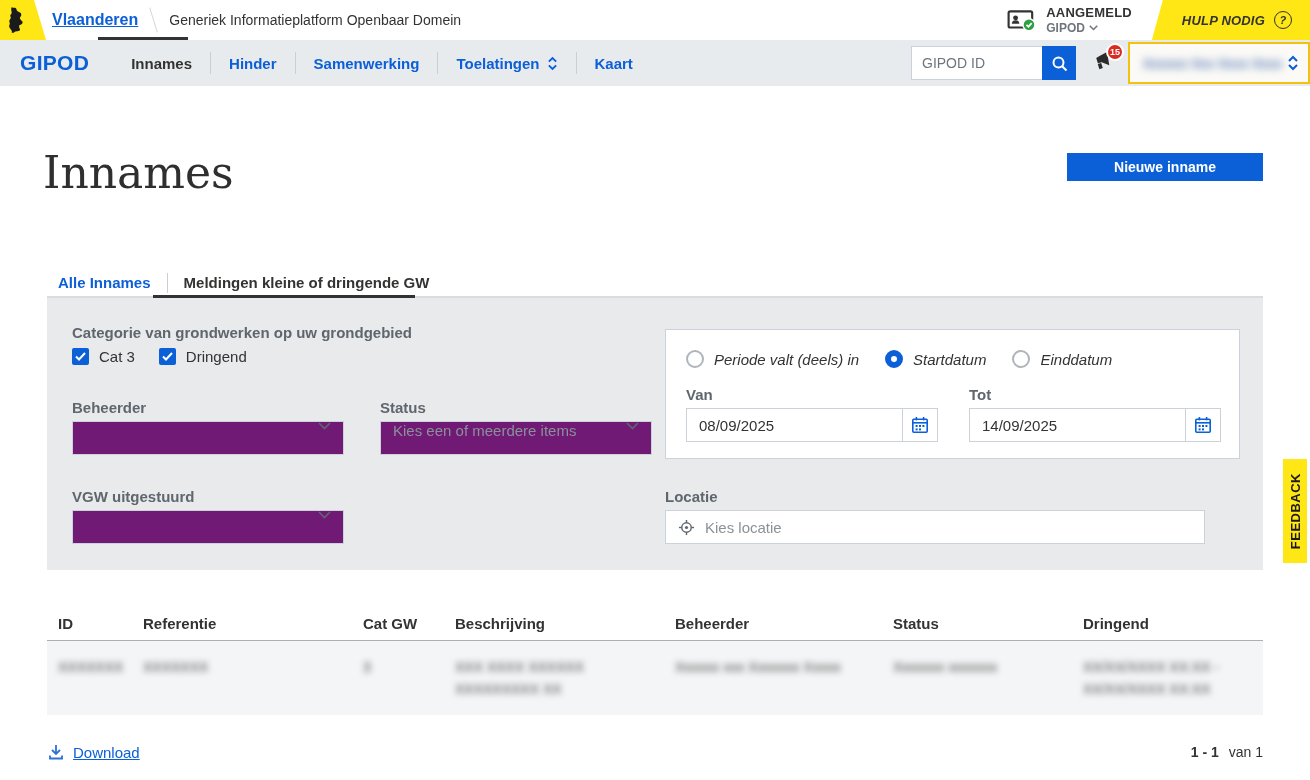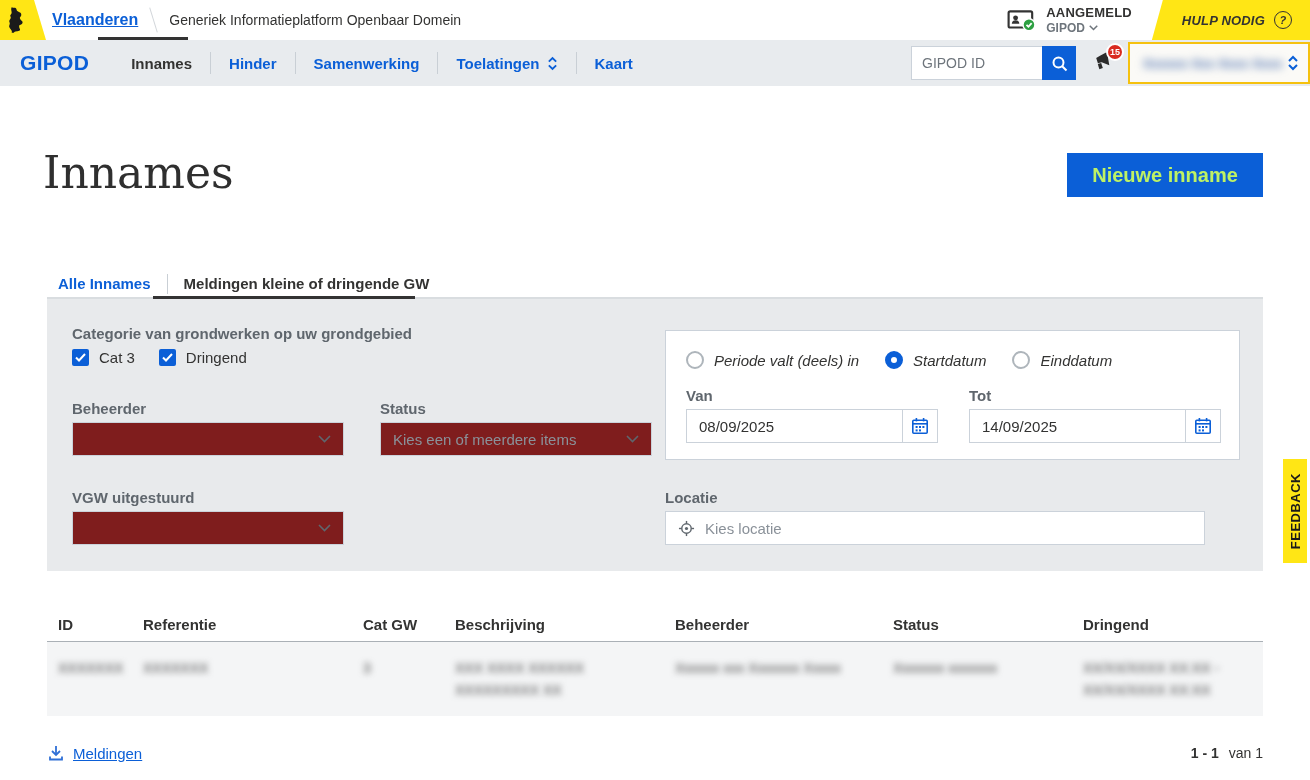--- a/index.html
+++ b/index.html
@@ -54,40 +54,40 @@
     display:flex;align-items:center;justify-content:space-between;padding:0 9px 0 13px;cursor:pointer;}
   .user-name{font-size:13px;font-weight:700;color:#4A6FAE;white-space:nowrap;overflow:hidden;}
   .blur{filter:blur(4px);}
   .blur-cell{filter:blur(3px);color:#4A4A4A;}
 
   
   .main{padding:0 47px;position:relative;}
   .page-head{display:flex;justify-content:space-between;align-items:flex-start;margin-top:64px;}
   .page-title{font-family:"DejaVu Serif","Liberation Serif",serif;font-weight:400;font-size:44px;
     line-height:46px;margin:0 0 0 -4px;color:#2F2F2F;}
-  .primary-btn{width:196px;height:44px;background:var(--blue);color:#bef264;border:none;
-    font-size:20px;font-weight:600;font-family:inherit;cursor:pointer;margin-top:3px;}
+  .primary-btn{width:196px;height:28px;background:var(--blue);color:#ffffff;border:none;
+    font-size:14px;font-weight:600;font-family:inherit;cursor:pointer;margin-top:3px;}
 
   .tabs{margin-top:76px;position:relative;display:flex;align-items:center;padding-bottom:4px;}
   .tab{font-size:15px;font-weight:600;line-height:22px;}
   .tab.link{color:var(--blue);padding-left:11px;}
   .tab.active{color:var(--dark-text);}
   .tab-sep{width:1px;height:20px;background:#C9CFD5;margin:0 16px;}
   .tab-line{position:absolute;left:0;right:0;bottom:0;height:2px;background:#D9DDE0;}
   .tab-line-active{position:absolute;left:106px;bottom:-1px;width:262px;height:4px;background:#333;}
 
   
   .filter-panel{position:relative;width:1216px;height:272px;background:var(--panel-bg);}
   .fp-label{position:absolute;font-size:15px;font-weight:600;color:var(--label-gray);}
   .check-row{position:absolute;left:25px;top:50px;display:flex;align-items:center;gap:24px;}
   .check-item{display:flex;align-items:center;gap:10px;font-size:15px;cursor:pointer;}
   .checkbox{width:17px;height:17px;background:var(--blue);border-radius:2px;display:flex;
     align-items:center;justify-content:center;flex:0 0 auto;}
-  .select{position:absolute;width:272px;height:34px;background:#7f1d1d;border:1px solid var(--border);
-    display:flex;align-items:center;justify-content:space-between;padding:0 12px;font-size:15px;cursor:pointer;}
+  .select{position:absolute;width:272px;height:34px;background:#701a75;border:1px solid var(--border);
+    display:flex;justify-content:space-between;padding:0 12px;font-size:15px;cursor:pointer;}
   .select .ph{color:var(--placeholder-gray);}
   .periode-box{position:absolute;left:618px;top:31px;width:575px;height:130px;background:#fff;
     border:1px solid var(--border);}
   .radio-row{display:flex;align-items:center;padding:20px 0 0 20px;font-size:15px;gap:26px;}
   .radio-item{display:flex;align-items:center;gap:10px;cursor:pointer;font-style:italic;}
   .radio{width:18px;height:18px;border-radius:50%;background:#fff;flex:0 0 auto;}
   .radio.on{border:6px solid var(--blue);}
   .radio.off{border:2px solid #AEB5BB;}
   .pb-label{position:absolute;font-size:15px;font-weight:600;color:var(--label-gray);}
   .date-field{position:absolute;top:78px;display:flex;height:34px;}
@@ -364,21 +364,21 @@
     </div>
   </section>
 
   <div class="tbl-footer">
     <a href="#" class="download">
       <svg width="18" height="18" viewBox="0 0 18 18">
         <line x1="9" y1="2" x2="9" y2="10.5" stroke="#2F6FD6" stroke-width="1.8"></line>
         <polyline points="5,7 9,11 13,7" fill="none" stroke="#2F6FD6" stroke-width="1.8"></polyline>
         <path d="M3 12.5v3h12v-3" fill="none" stroke="#2F6FD6" stroke-width="1.8"></path>
       </svg>
-      <span>Meldingen</span>
+      <span>Download</span>
     </a>
     <div class="pag">
       <b>1 - 1</b><span>van 1</span>
     </div>
   </div>
 </main>
 
 <div class="feedback">
   <span>FEEDBACK</span>
 </div>

